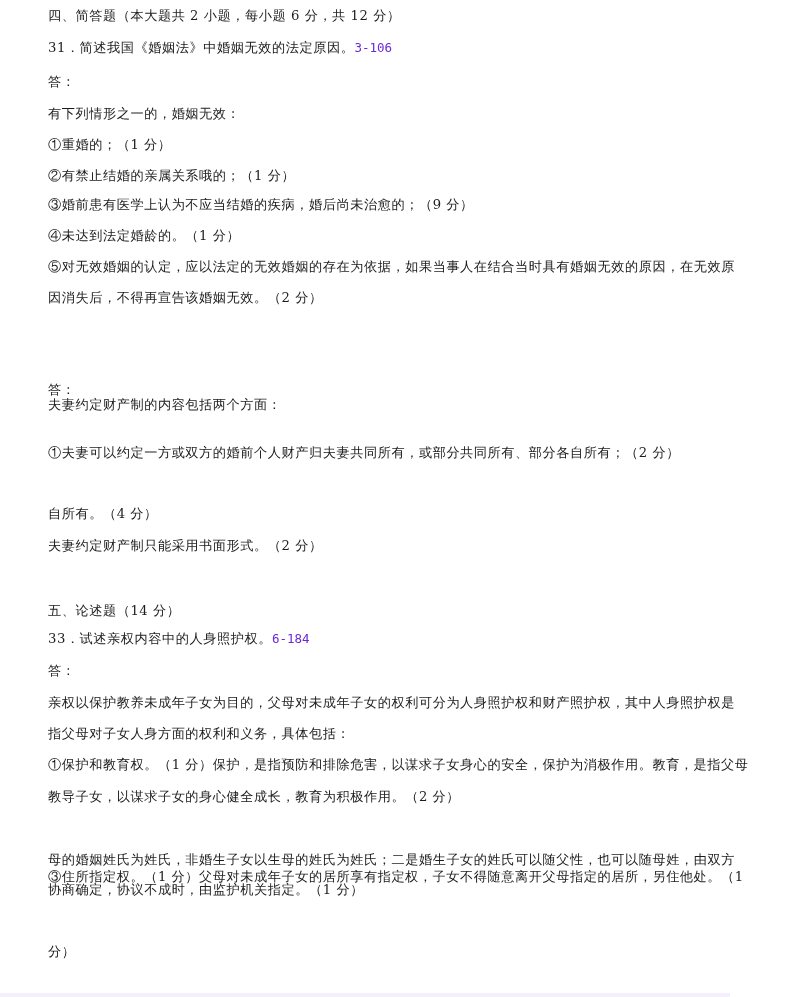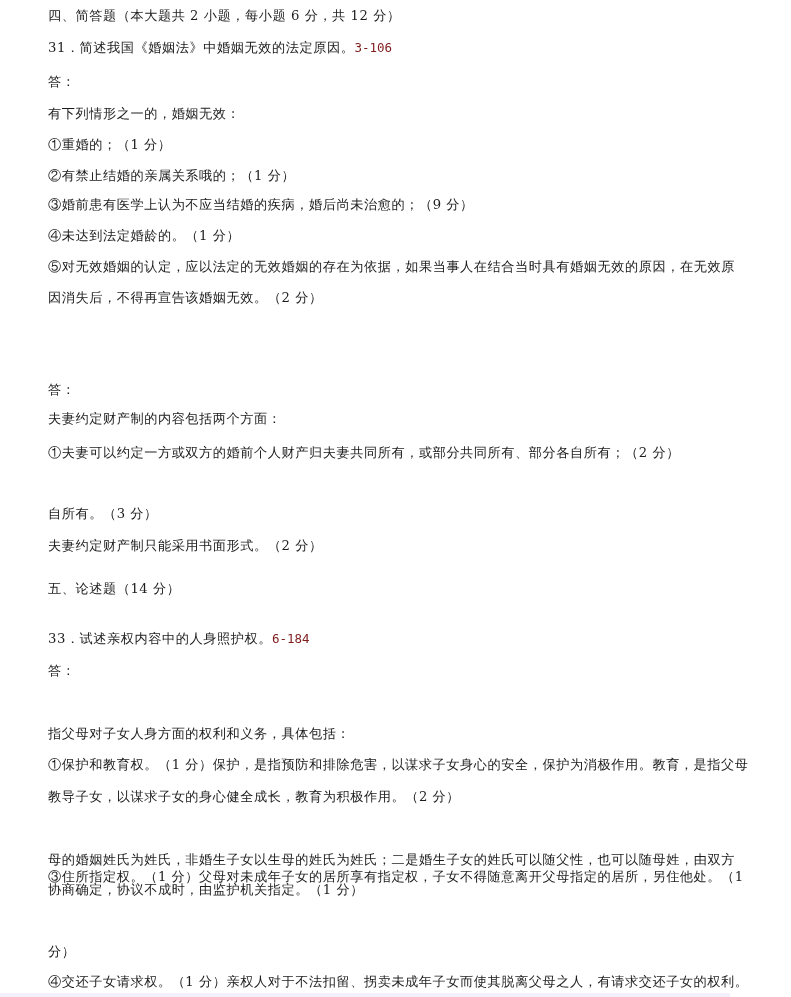--- a/index.html
+++ b/index.html
@@ -9,21 +9,21 @@
     font-family: "DejaVu Serif", "Liberation Serif", serif;
     color: #1c1c1c;
     position: relative;
   }
   .page { position: absolute; left: 0; top: 0; width: 730px; height: 997px; }
   .line {
     position: absolute; left: 48px; right: 20px;
     font-size: 13.2px; line-height: 18px; white-space: nowrap;
     letter-spacing: 0.55px;
   }
-  .ref { color: #7f1d1d; font-family: "DejaVu Sans Mono", "Liberation Mono", monospace; font-size: 12.5px; letter-spacing: 0; text-align: right; }
+  .ref { color: #6d28d9; font-family: "DejaVu Sans Mono", "Liberation Mono", monospace; font-size: 12.5px; letter-spacing: 0; text-align: right; }
   .bottom-band {
     position: absolute; left: 0; right: 0; top: 993px; height: 4px;
     background: #f3f0fb;
   }
 </style>
 </head>
 <body>
 
 <div class="page">
 
@@ -35,34 +35,34 @@
   <div class="line" style="top:73px">答：</div>
   <div class="line" style="top:105px">有下列情形之一的，婚姻无效：</div>
   <div class="line" style="top:136px">①重婚的；（1 分）</div>
   <div class="line" style="top:167px">②有禁止结婚的亲属关系哦的；（1 分）</div>
   <div class="line" style="top:196px">③婚前患有医学上认为不应当结婚的疾病，婚后尚未治愈的；（9 分）</div>
   <div class="line" style="top:227px">④未达到法定婚龄的。（1 分）</div>
   <div class="line" style="top:258px">⑤对无效婚姻的认定，应以法定的无效婚姻的存在为依据，如果当事人在结合当时具有婚姻无效的原因，在无效原</div>
   <div class="line" style="top:289px">因消失后，不得再宣告该婚姻无效。（2 分）</div>
 
   <div class="line" style="top:381px">答：</div>
-  <div class="line" style="top:410px">夫妻约定财产制的内容包括两个方面：</div>
+  <div class="line" style="top:396px">夫妻约定财产制的内容包括两个方面：</div>
   <div class="line" style="top:444px">①夫妻可以约定一方或双方的婚前个人财产归夫妻共同所有，或部分共同所有、部分各自所有；（2 分）</div>
-  <div class="line" style="top:505px">自所有。（3 分）</div>
+  <div class="line" style="top:505px">自所有。（4 分）</div>
   <div class="line" style="top:537px">夫妻约定财产制只能采用书面形式。（2 分）</div>
 
-  <div class="line" style="top:580px">五、论述题（14 分）</div>
+  <div class="line" style="top:602px">五、论述题（14 分）</div>
 
   <div class="line" style="top:630px">
     <span>33．试述亲权内容中的人身照护权。</span><span class="ref">6-184</span>
   </div>
   <div class="line" style="top:662px">答：</div>
+  <div class="line" style="top:694px">亲权以保护教养未成年子女为目的，父母对未成年子女的权利可分为人身照护权和财产照护权，其中人身照护权是</div>
   <div class="line" style="top:725px">指父母对子女人身方面的权利和义务，具体包括：</div>
   <div class="line" style="top:756px">①保护和教育权。（1 分）保护，是指预防和排除危害，以谋求子女身心的安全，保护为消极作用。教育，是指父母</div>
   <div class="line" style="top:788px">教导子女，以谋求子女的身心健全成长，教育为积极作用。（2 分）</div>
   <div class="line" style="top:851px">母的婚姻姓氏为姓氏，非婚生子女以生母的姓氏为姓氏；二是婚生子女的姓氏可以随父性，也可以随母姓，由双方</div>
   <div class="line" style="top:881px">协商确定，协议不成时，由监护机关指定。（1 分）</div>
   <div class="line" style="top:868px">③住所指定权。（1 分）父母对未成年子女的居所享有指定权，子女不得随意离开父母指定的居所，另住他处。（1</div>
   <div class="line" style="top:943px">分）</div>
-  <div class="line" style="top:973px">④交还子女请求权。（1 分）亲权人对于不法扣留、拐卖未成年子女而使其脱离父母之人，有请求交还子女的权利。</div>
 
   <div class="bottom-band"></div>
 </div>
 
 </body></html>

